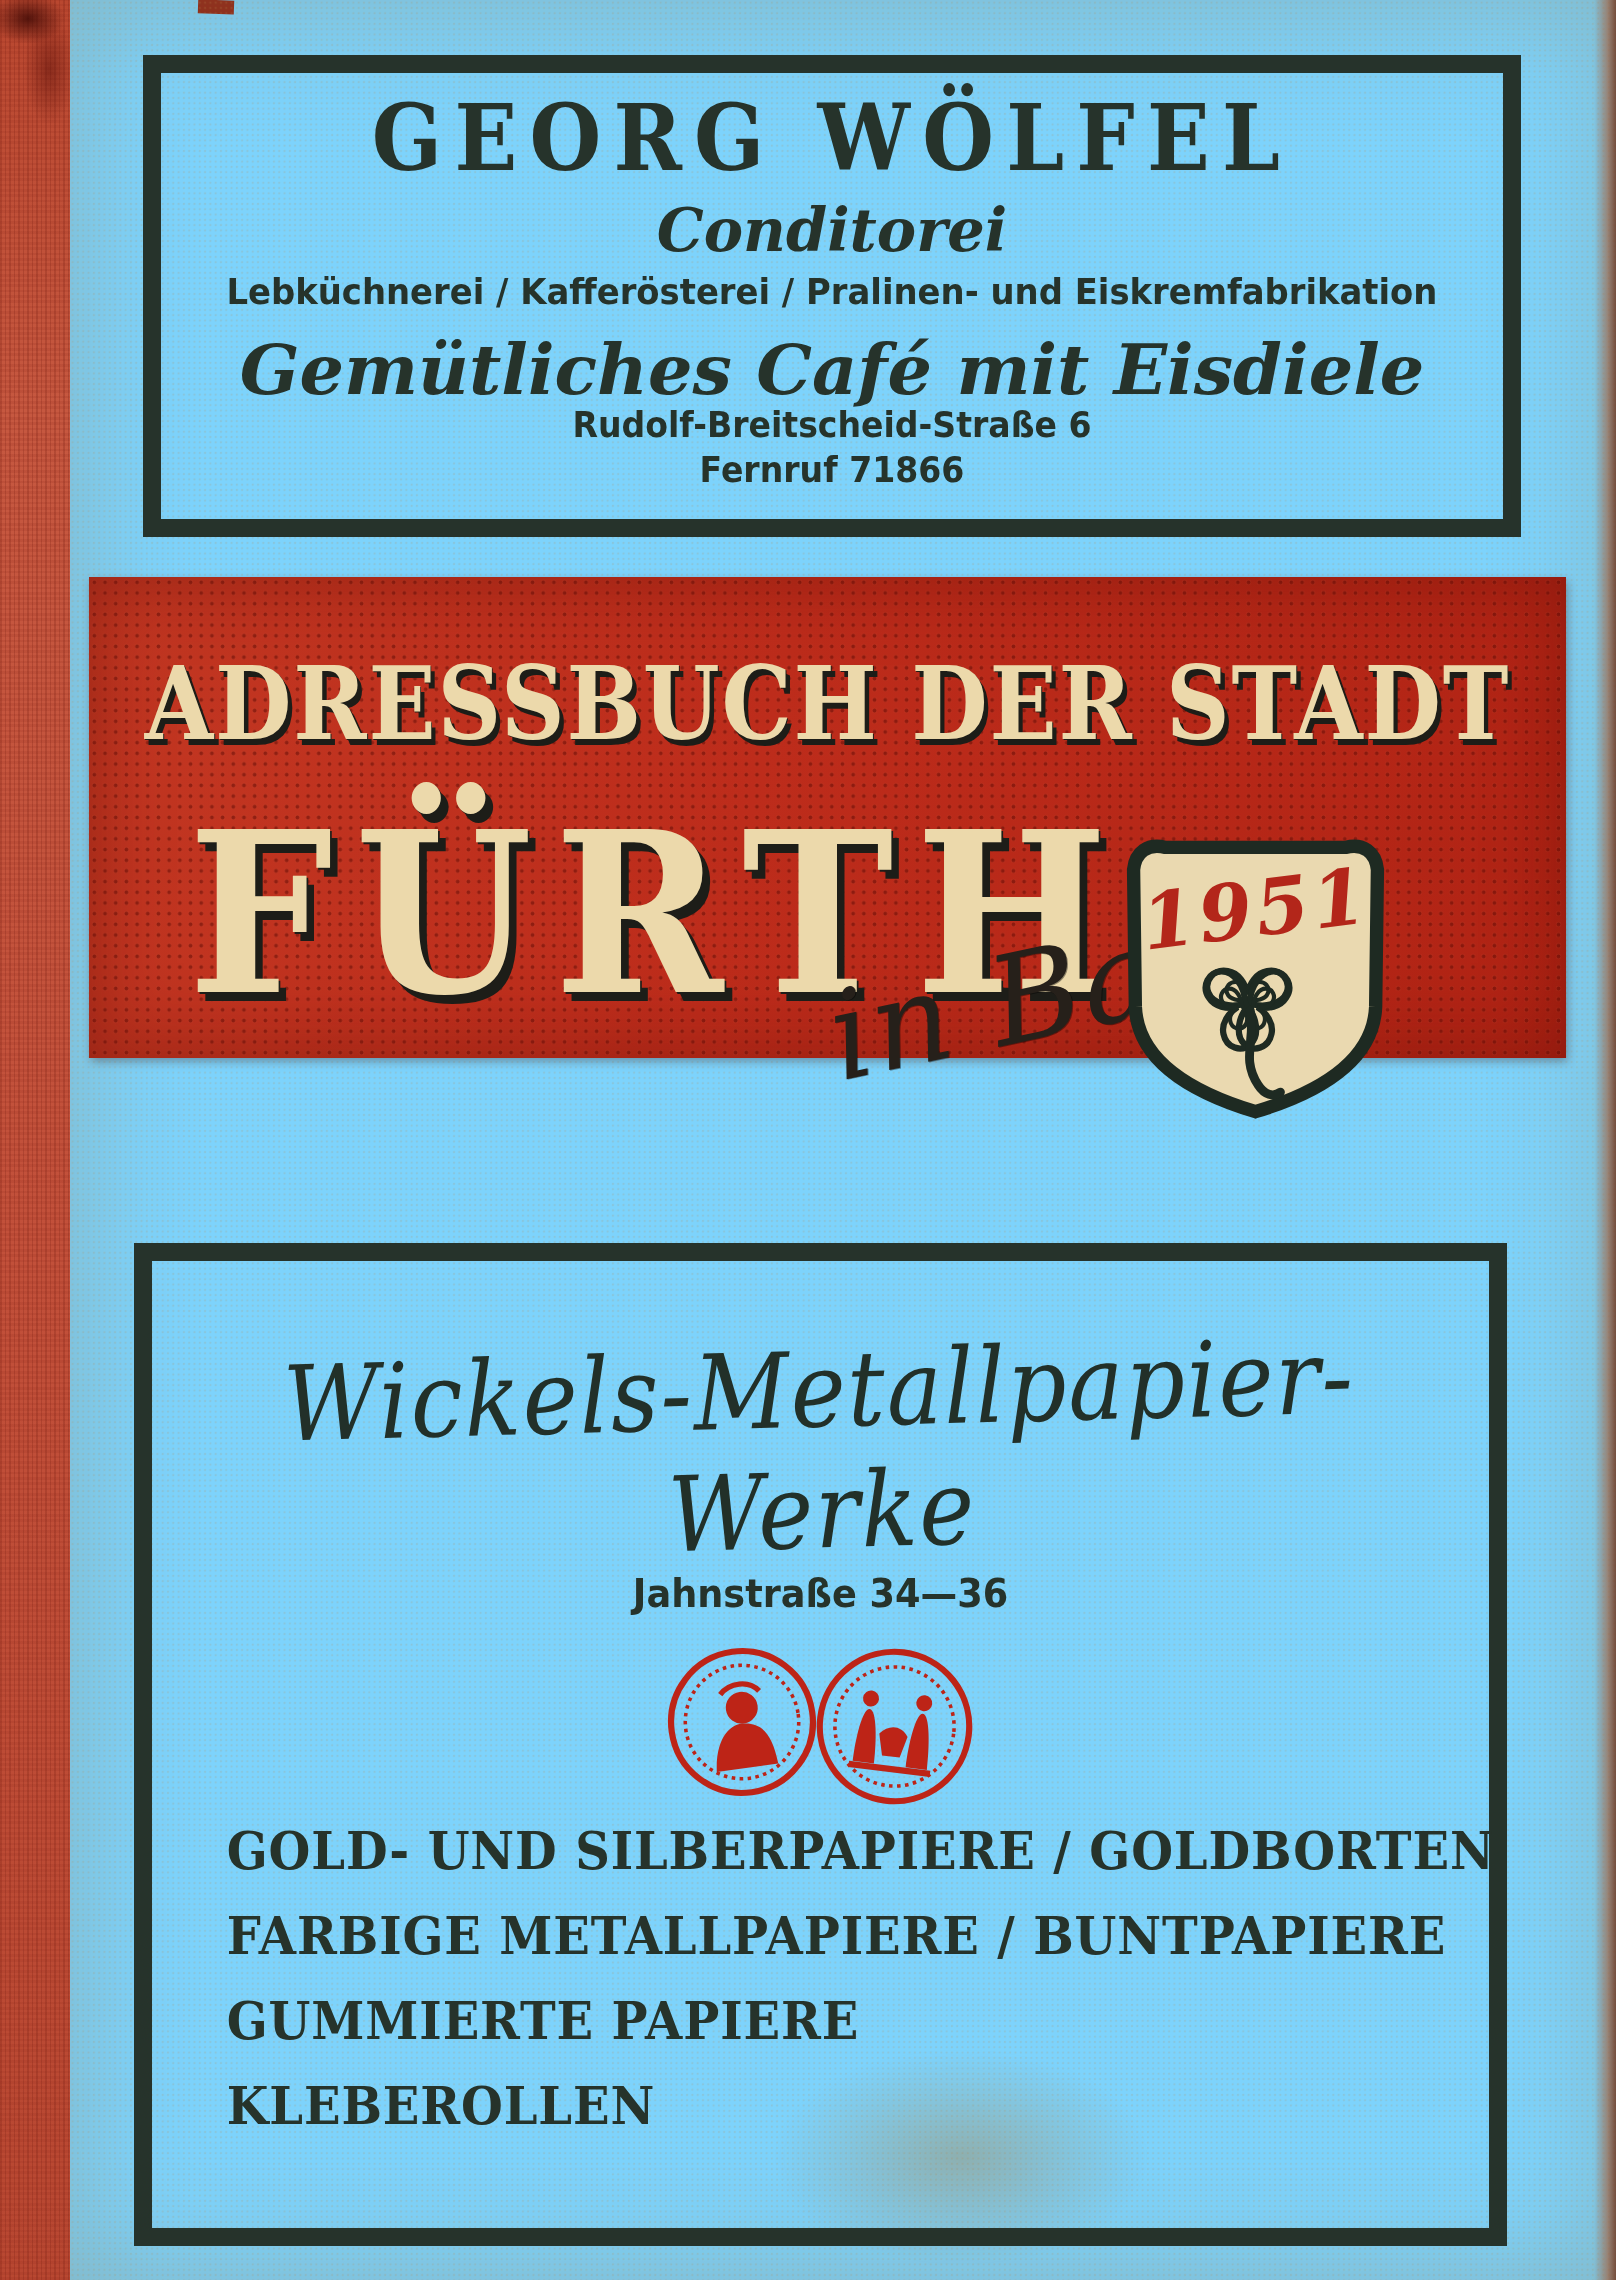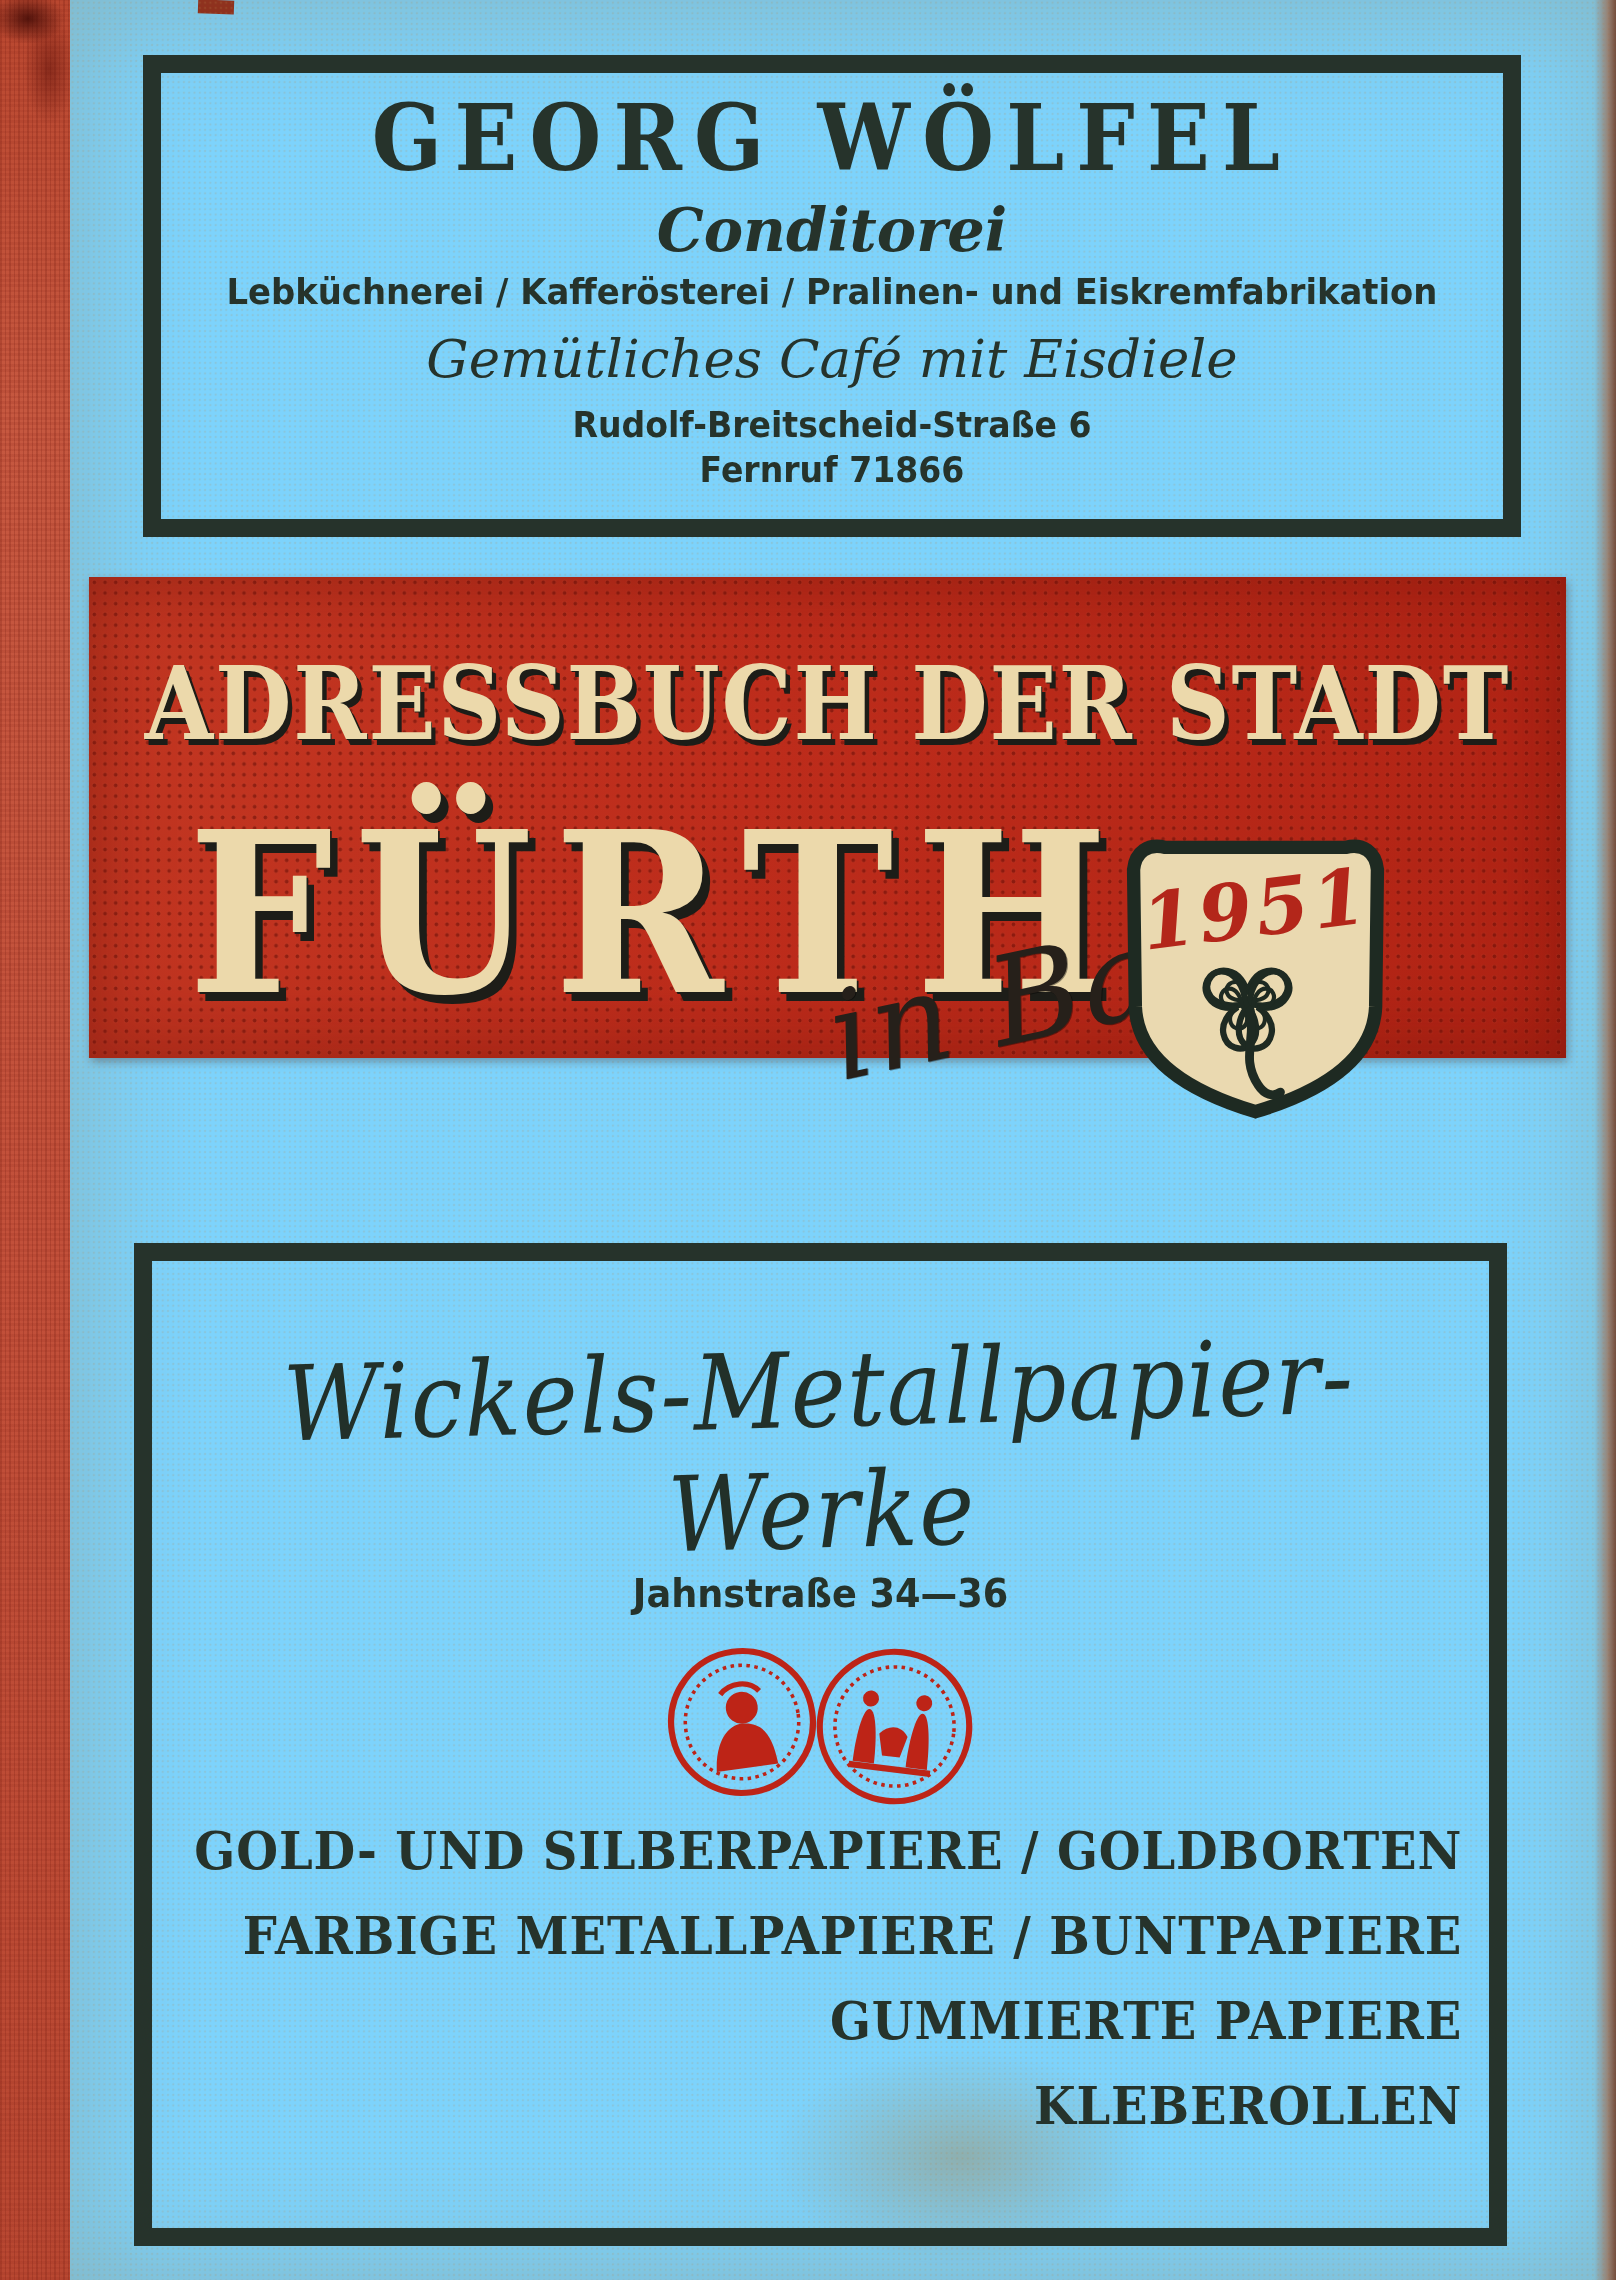--- a/index.html
+++ b/index.html
@@ -44,21 +44,21 @@
 
   
   .top-box{position:absolute;left:143px;top:55px;width:1342px;height:446px;
     border:18px solid #26332b;}
   .top-box .line{position:absolute;left:0;width:100%;text-align:center;}
   .wolfel-title{top:16px;font-size:84px;font-weight:bold;letter-spacing:12.5px;
     transform:scale(.98,1.08);}
   .wolfel-sub{top:123px;font-size:59px;font-weight:bold;font-style:italic;}
   .wolfel-trades{top:198px;font-size:36px;font-weight:bold;
     font-family:"DejaVu Sans", sans-serif;transform:scale(.94,1);}
-  .wolfel-cafe{top:255px;font-size:53px;font-weight:normal;font-style:italic;}
+  .wolfel-cafe{top:255px;font-size:70px;font-weight:bold;font-style:italic;}
   .wolfel-street{top:331px;font-size:36px;font-weight:bold;
     font-family:"DejaVu Sans", sans-serif;transform:scale(.92,1);}
   .wolfel-phone{top:376px;font-size:36px;font-weight:bold;
     font-family:"DejaVu Sans", sans-serif;transform:scale(.92,1);}
 
   
   .banner{position:absolute;left:89px;top:577px;width:1477px;height:481px;
     background:linear-gradient(104deg,#c23722 0%,#bd2c1b 45%,#b02314 100%);
     box-shadow:inset 0 0 80px rgba(90,10,5,.45), 1.8px 3.6px 9px rgba(60,20,10,.35);}
   .banner::before{content:"";position:absolute;inset:0;pointer-events:none;
@@ -82,22 +82,22 @@
   
   .bottom-box{position:absolute;left:134px;top:1243px;width:1337px;height:967px;
     border:18px solid #26332b;}
   .bottom-box .line{position:absolute;left:0;width:100%;text-align:center;}
   .wickels-name{top:82px;font-size:93px;font-style:italic;color:#223029;
     transform:rotate(-1.5deg) scale(1,1.12);letter-spacing:1.8px;}
   .wickels-street{top:310px;font-size:39px;font-weight:bold;
     font-family:"DejaVu Sans", sans-serif;transform:scale(.94,1);}
   .seals{position:absolute;top:381px;left:0;width:100%;text-align:center;height:187px;}
   .seals svg{vertical-align:top;}
-  .products{position:absolute;top:560px;left:0;width:100%;text-align:right;
-    font-size:50px;font-weight:bold;letter-spacing:0.9px;}
+  .products{position:absolute;top:560px;left:0;width:100%;text-align:left;
+    font-size:50px;font-weight:bold;letter-spacing:0.9px;padding-left:48px;}
   .products .p-line{margin-bottom:26px;transform:scale(.96,1.05);}
 </style>
 </head>
 <body>
 
 <div class="page">
 
   <div class="spine"></div>
   <div class="top-tab"></div>
 

